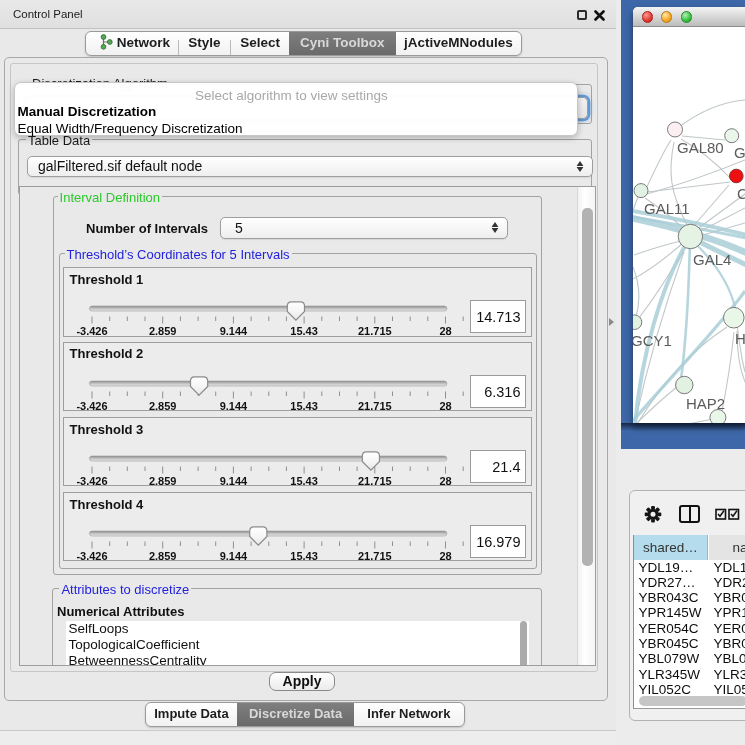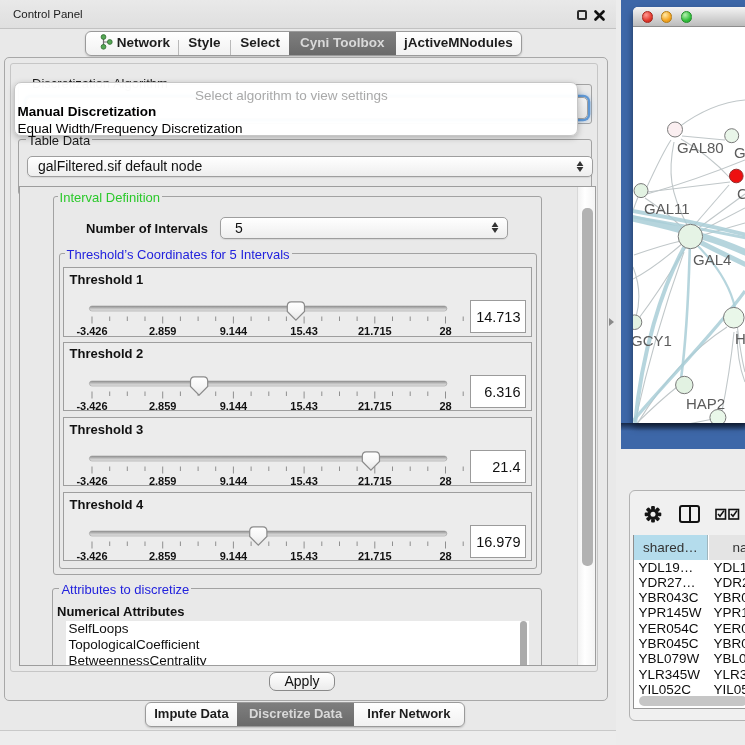--- a/index.html
+++ b/index.html
@@ -49,21 +49,21 @@
 
 #popup{position:absolute;left:14px;top:81.5px;width:563.5px;height:54.5px;
 background:rgba(255,255,255,0.975);border:1px solid #c6c6c6;border-radius:7px;
 box-shadow:0 2px 6px rgba(0,0,0,0.25)}
 
 #attrlist{position:absolute;background:#ffffff}
 #attrlist div{font-size:13.5px;color:#111;padding-left:2.5px;height:16.2px;line-height:16.2px}
 
 #applybtn{position:absolute;left:269px;top:671.5px;width:66px;height:19.5px;
 background:linear-gradient(#ffffff,#ebebeb);border:1px solid #8a8a8a;border-radius:7px;
-font-size:14px;font-weight:normal;color:#111;text-align:center;line-height:17.5px}
+font-size:14px;font-weight:bold;color:#111;text-align:center;line-height:17.5px}
 
 #dock{position:absolute;left:0;top:0;width:745px;height:745px;pointer-events:none}
 #dockbg{position:absolute;left:620px;top:0;width:125px;height:745px;background:#ececec}
 #bluebg{position:absolute;left:621px;top:0;width:124px;height:449px;background:#3d67a8}
 #macwin{position:absolute;left:633px;top:7px;width:112px;height:416px;background:#fff;
 border-radius:5px 0 0 0;box-shadow:0 4px 7px rgba(0,0,0,0.5)}
 #mactitle{position:absolute;left:0;top:0;width:112px;height:20px;border-radius:5px 0 0 0;
 background:linear-gradient(#f4f4f4,#bcbcbc);border-bottom:1px solid #8e8e8e}
 .tl{position:absolute;top:4.3px;width:11.4px;height:11.4px;border-radius:50%}
 #tpbar{position:absolute;left:620px;top:453.5px;width:125px;height:26.5px;

